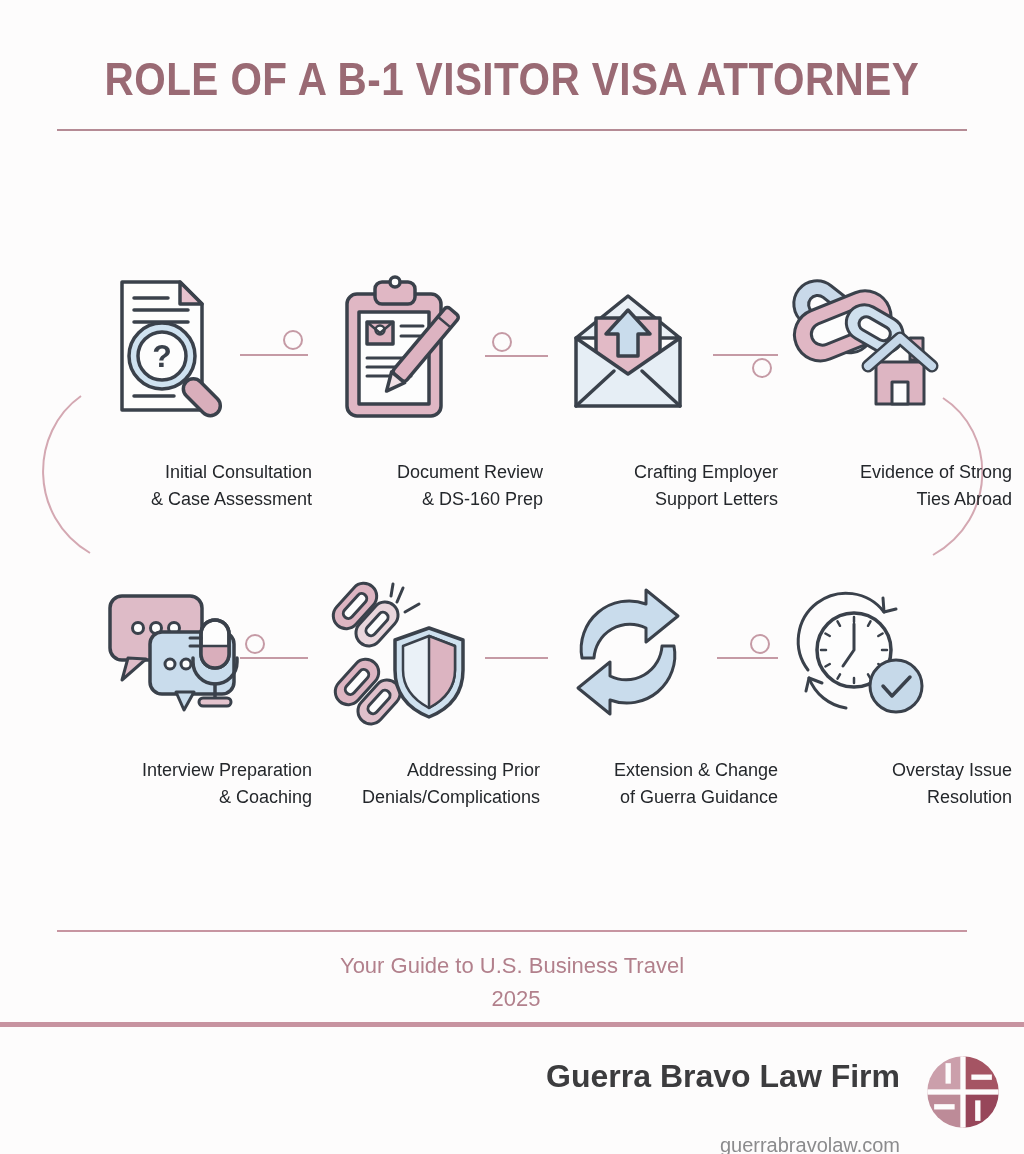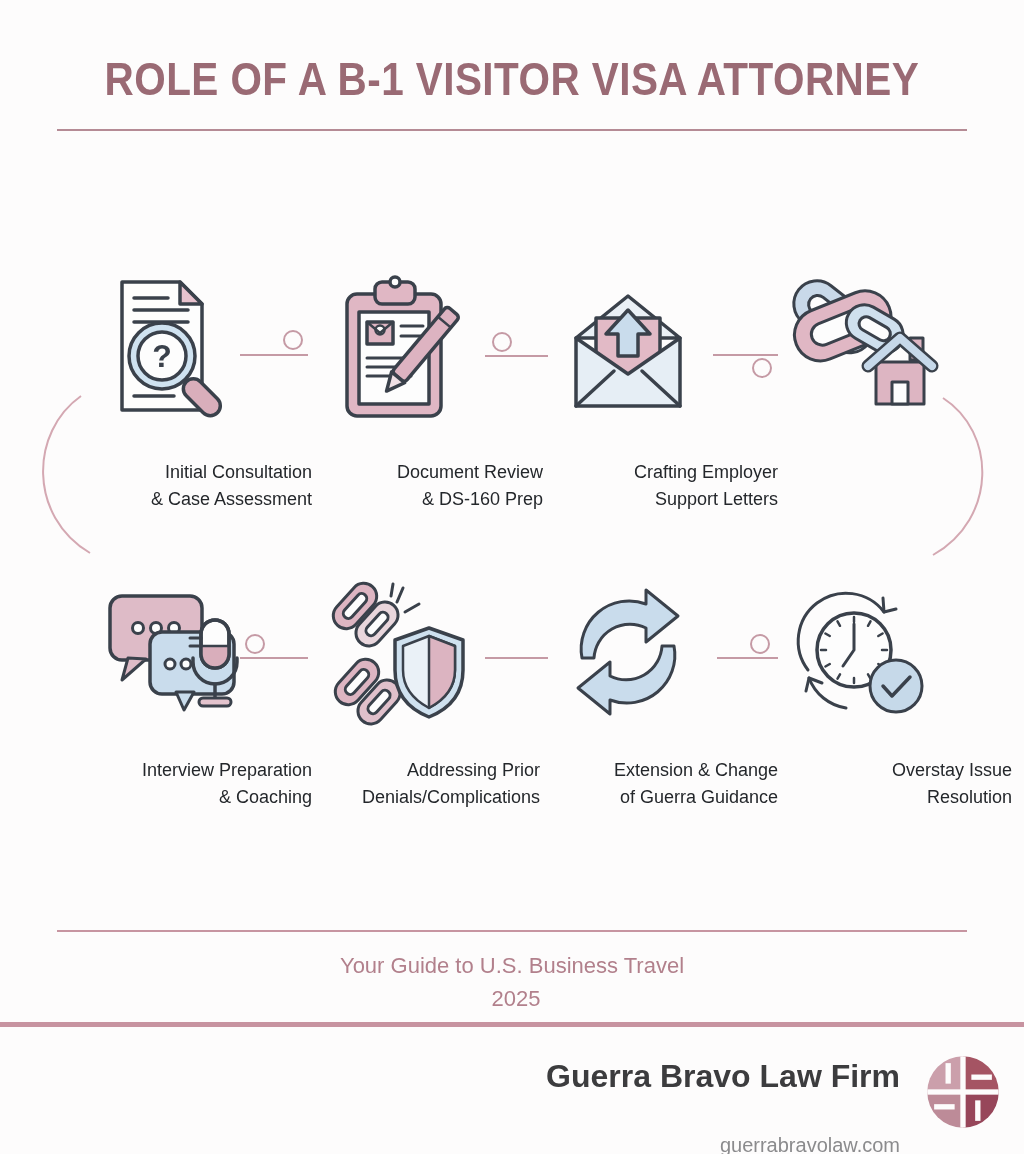--- a/index.html
+++ b/index.html
@@ -222,20 +222,24 @@
     <div>&amp; Case Assessment</div>
   </div>
   <div class="label l2">
     <div>Document Review</div>
     <div>&amp; DS-160 Prep</div>
   </div>
   <div class="label l3">
     <div>Crafting Employer</div>
     <div>Support Letters</div>
   </div>
+  <div class="label l4">
+    <div>Evidence of Strong</div>
+    <div>Ties Abroad</div>
+  </div>
   <div class="label l5">
     <div>Interview Preparation</div>
     <div>&amp; Coaching</div>
   </div>
   <div class="label l6">
     <div>Addressing Prior</div>
     <div>Denials/Complications</div>
   </div>
   <div class="label l7">
     <div>Extension &amp; Change</div>

